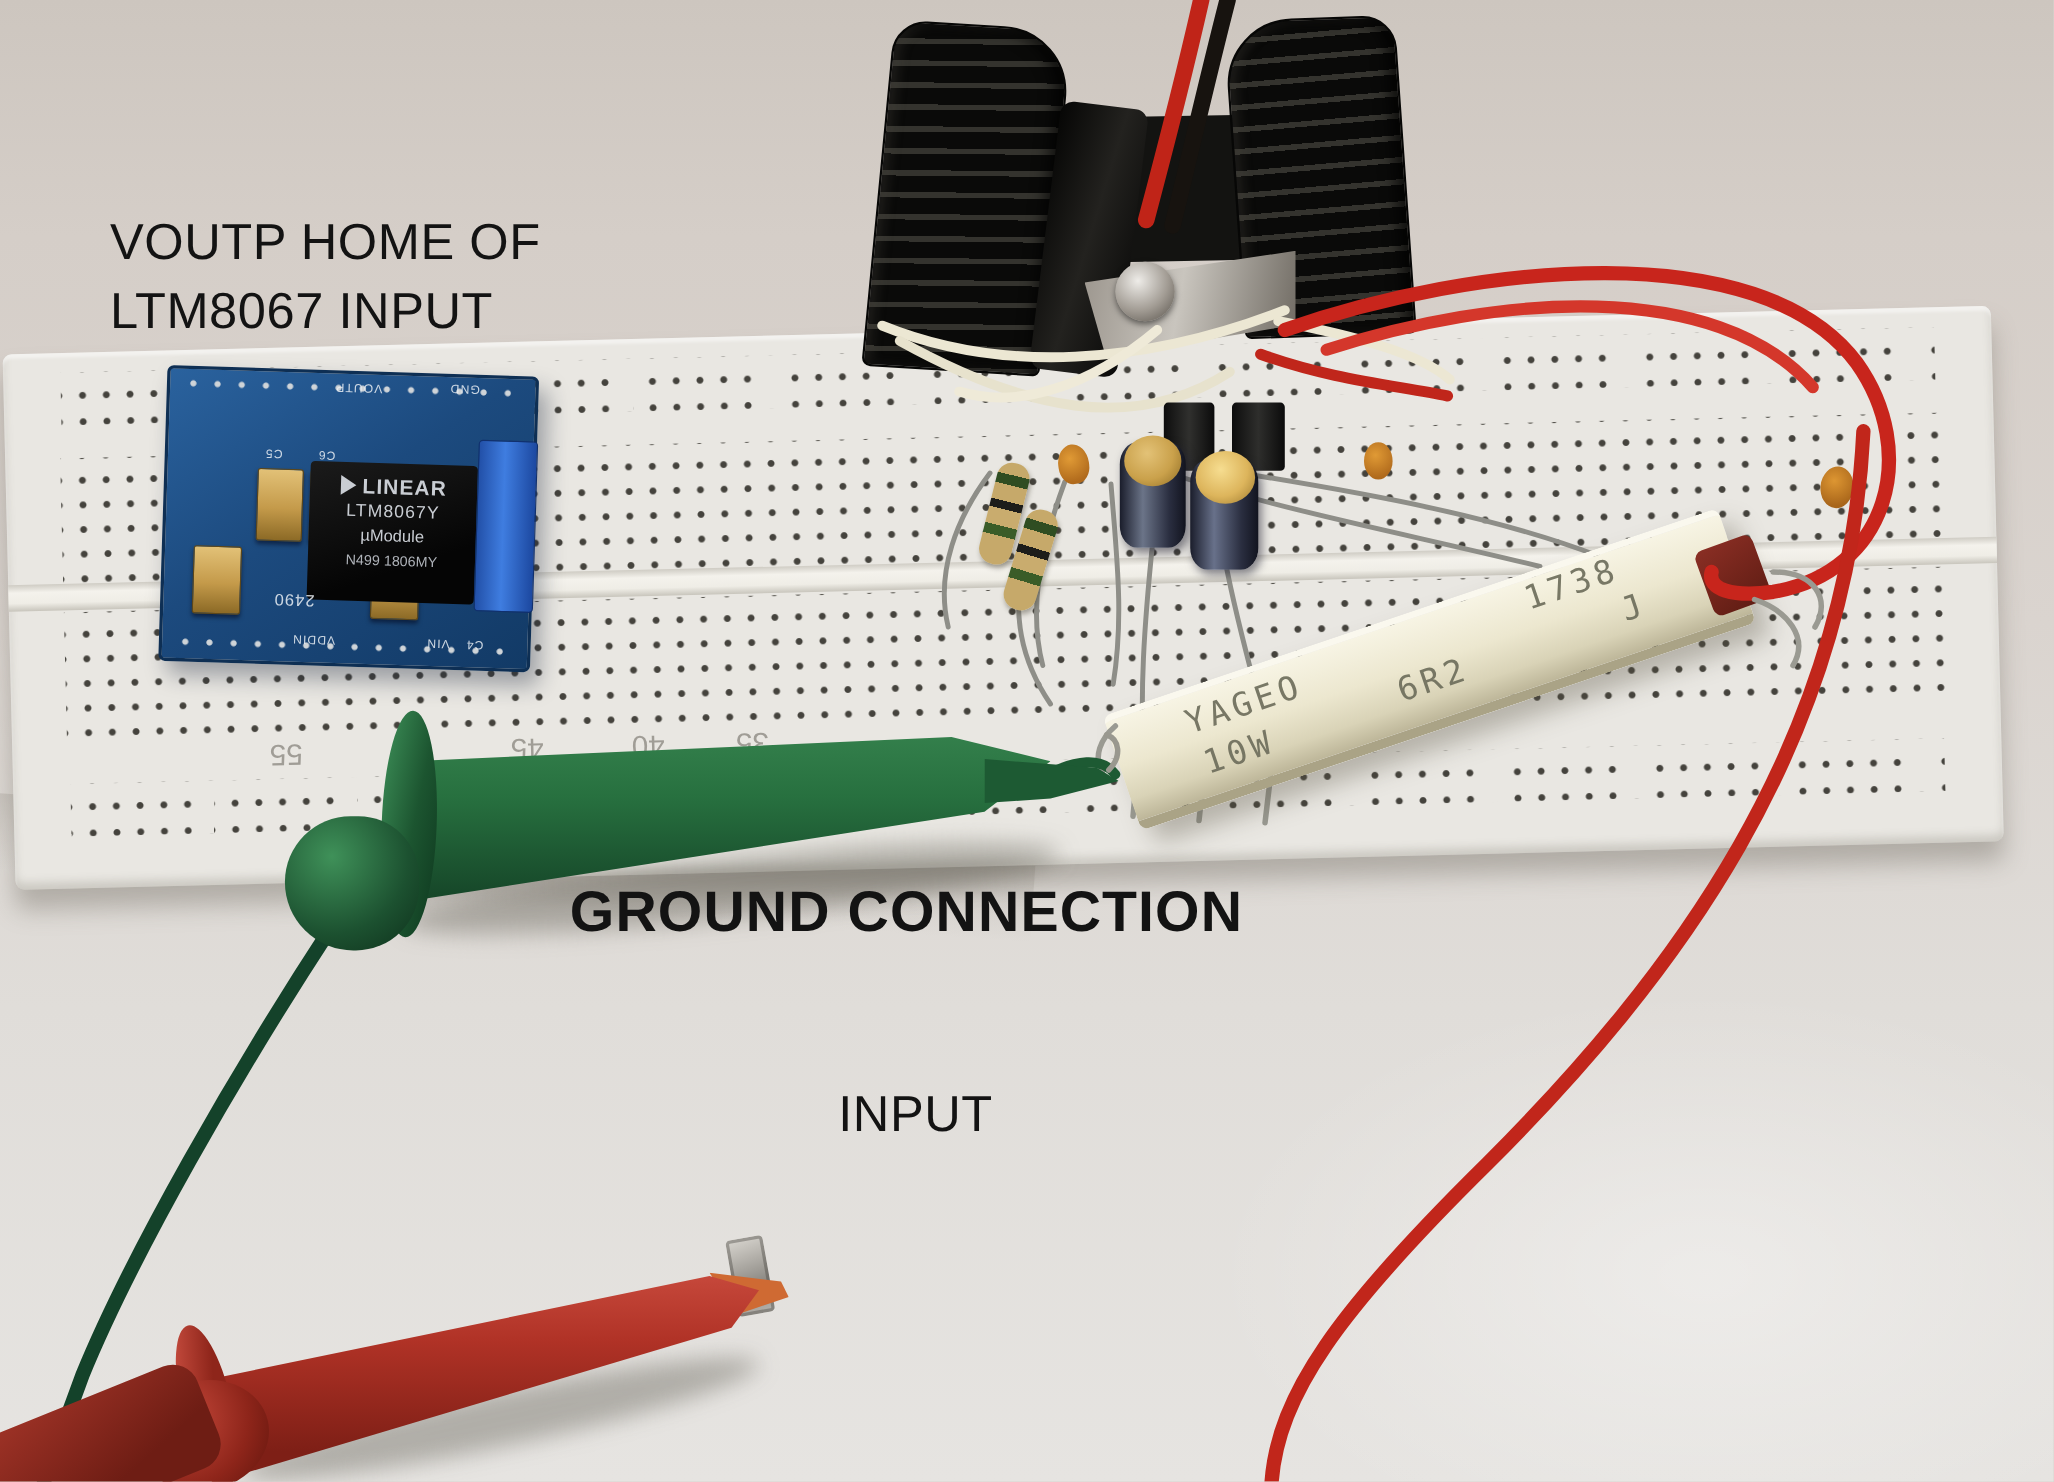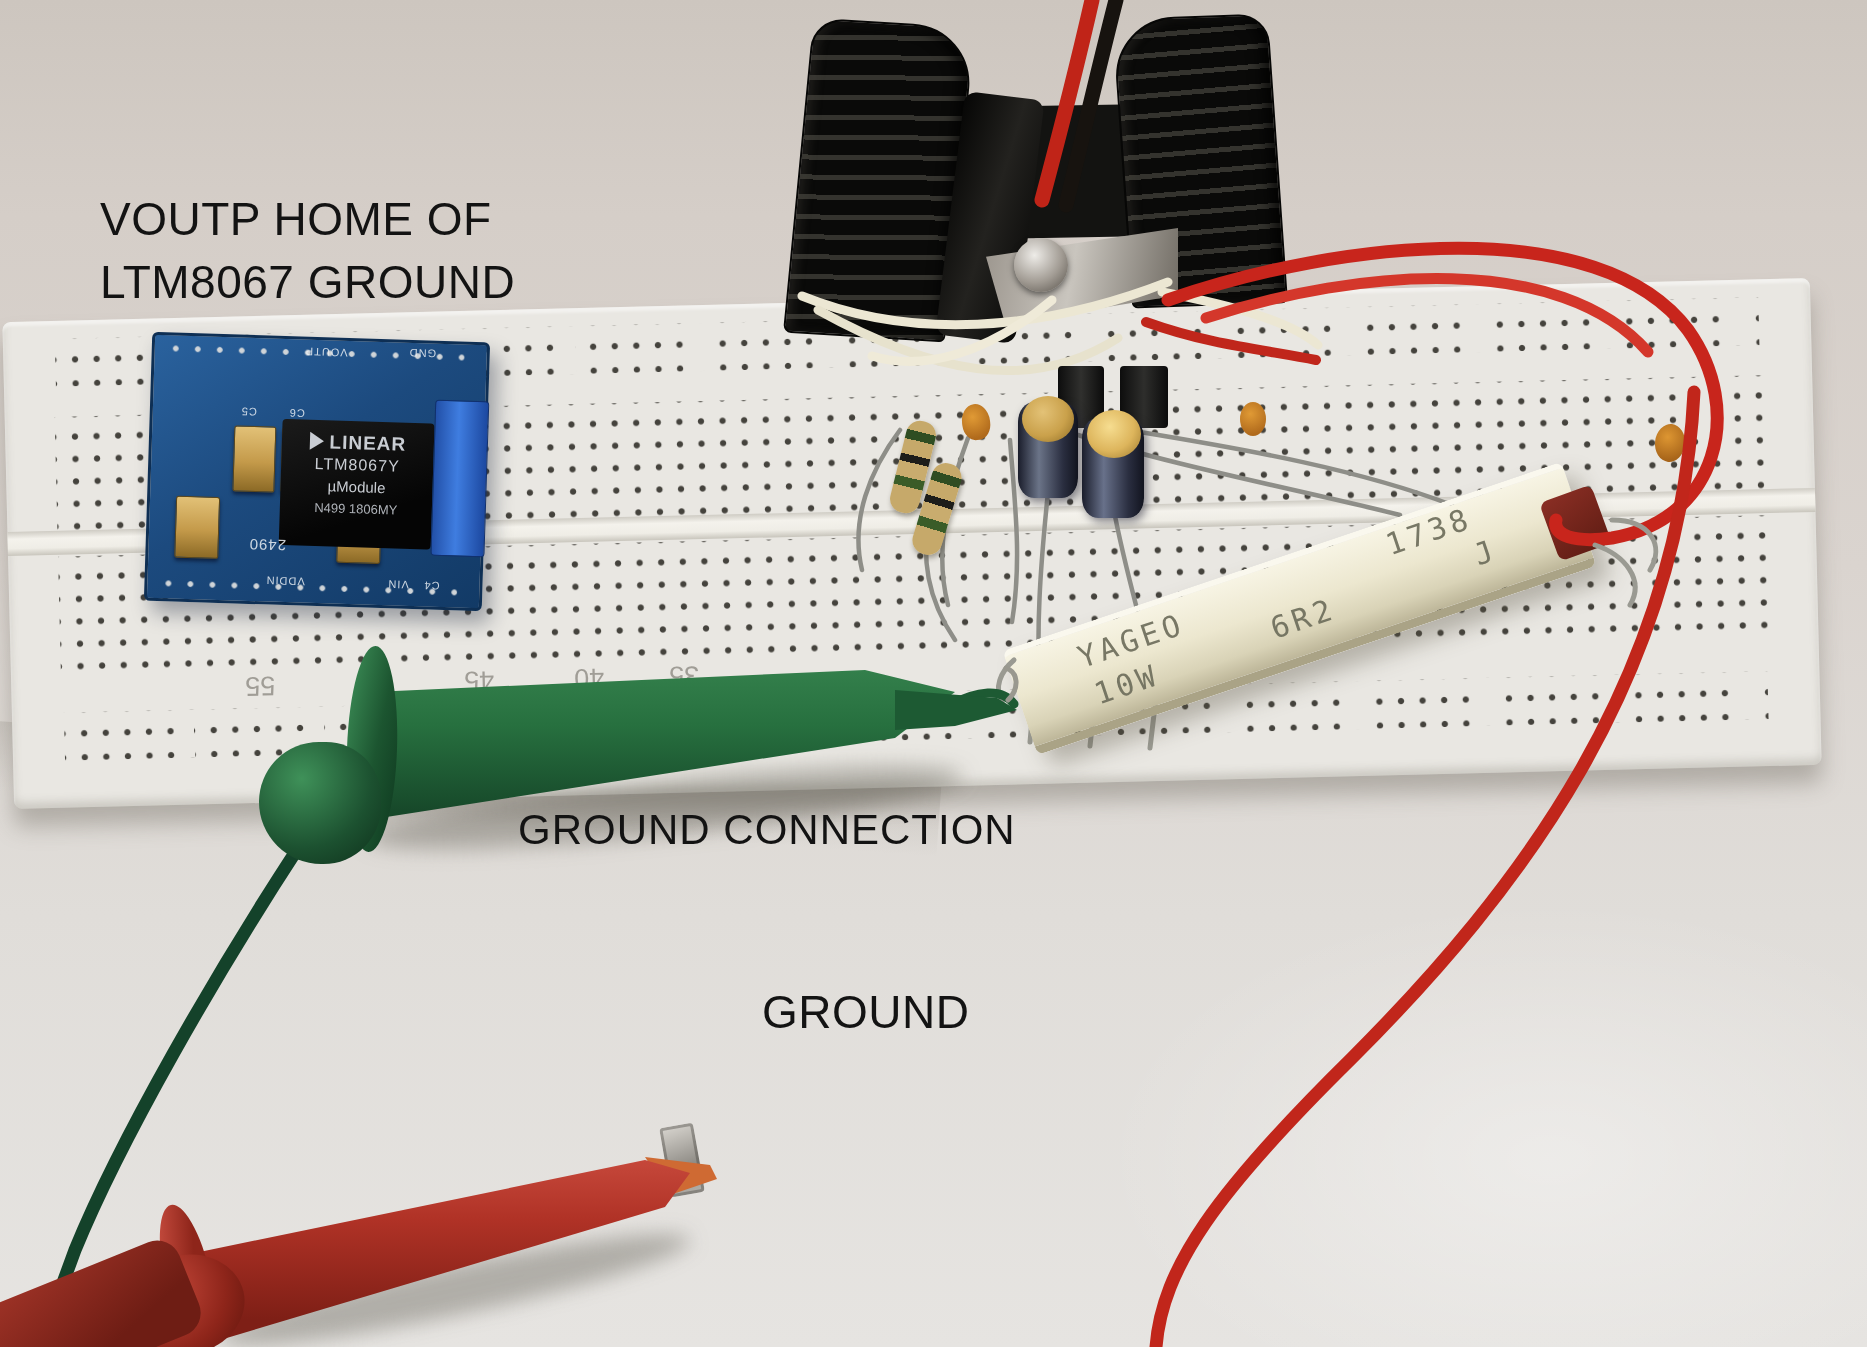--- a/index.html
+++ b/index.html
@@ -180,20 +180,20 @@
     <div class="abs" style="left:40px;top:88px;width:46px;height:152px;border-radius:50%;transform:rotate(-13deg);
          background:linear-gradient(100deg,#cf5244,#8e251a 60%);"></div>
     <div class="abs" style="left:0;top:140px;width:120px;height:100px;border-radius:50%;transform:rotate(-13deg);
          background:radial-gradient(circle at 35% 30%,#c94a3c,#8e251a 60%,#5e140c);"></div>
   </div>
   <div class="abs" style="left:-18px;top:1270px;width:215px;height:100px;border-radius:24px;transform:rotate(-22deg);
        background:linear-gradient(160deg,#a03327,#6e1d14 70%);"></div>
 
   <div class="abs note" style="left:100px;top:188px;">
     <div>VOUTP HOME OF</div>
-    <div>LTM8067 GROUND</div>
+    <div>LTM8067 INPUT</div>
   </div>
-  <div class="abs note" style="left:518px;top:798px;font-size:42px;letter-spacing:1px;">GROUND CONNECTION</div>
+  <div class="abs note" style="left:518px;top:798px;font-size:52px;letter-spacing:1px;font-weight:bold;">GROUND CONNECTION</div>
   <div class="abs note" style="left:762px;top:978px;line-height:68px;">
-    <div>GROUND</div>
+    <div>INPUT</div>
   </div>
 
 </div>
 
 </body></html>

